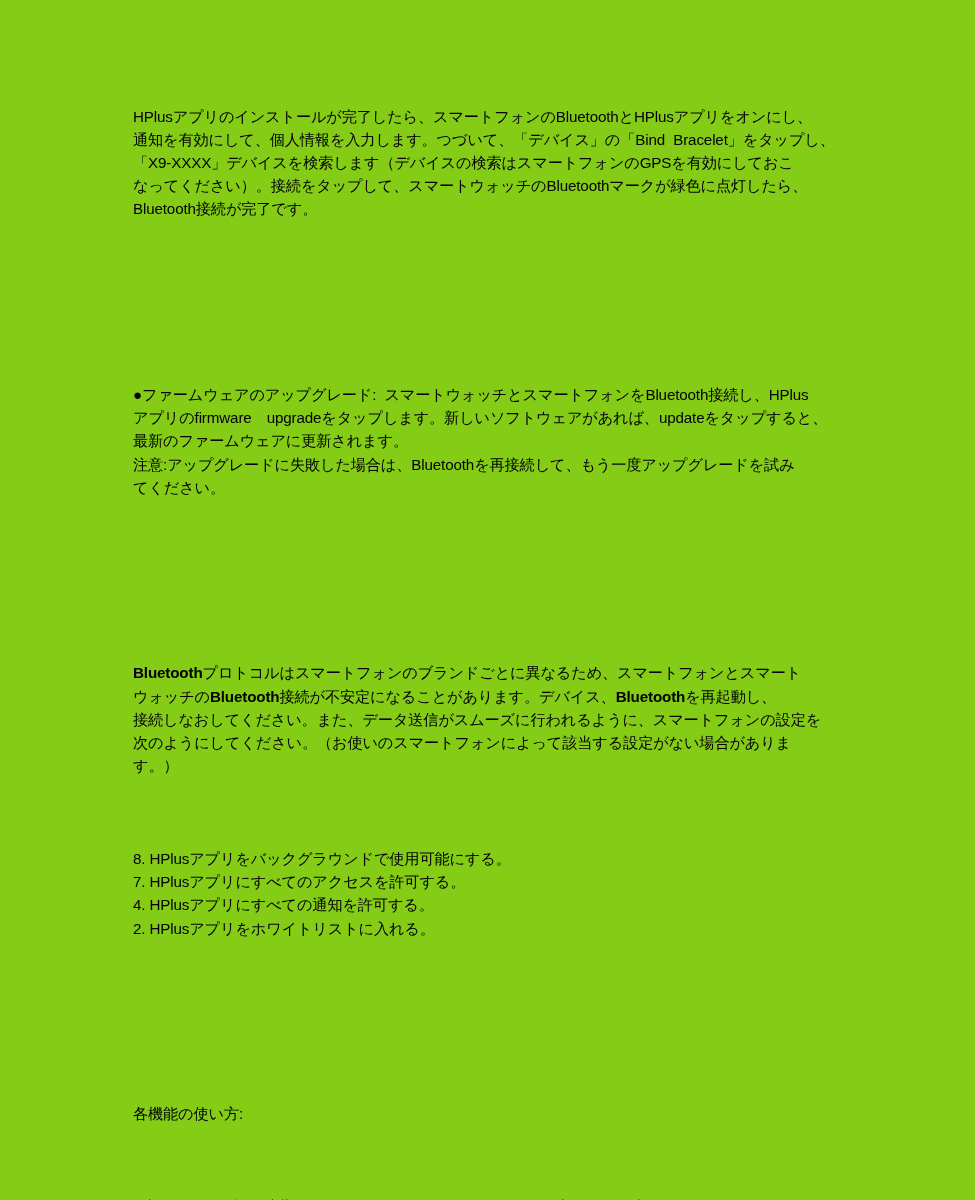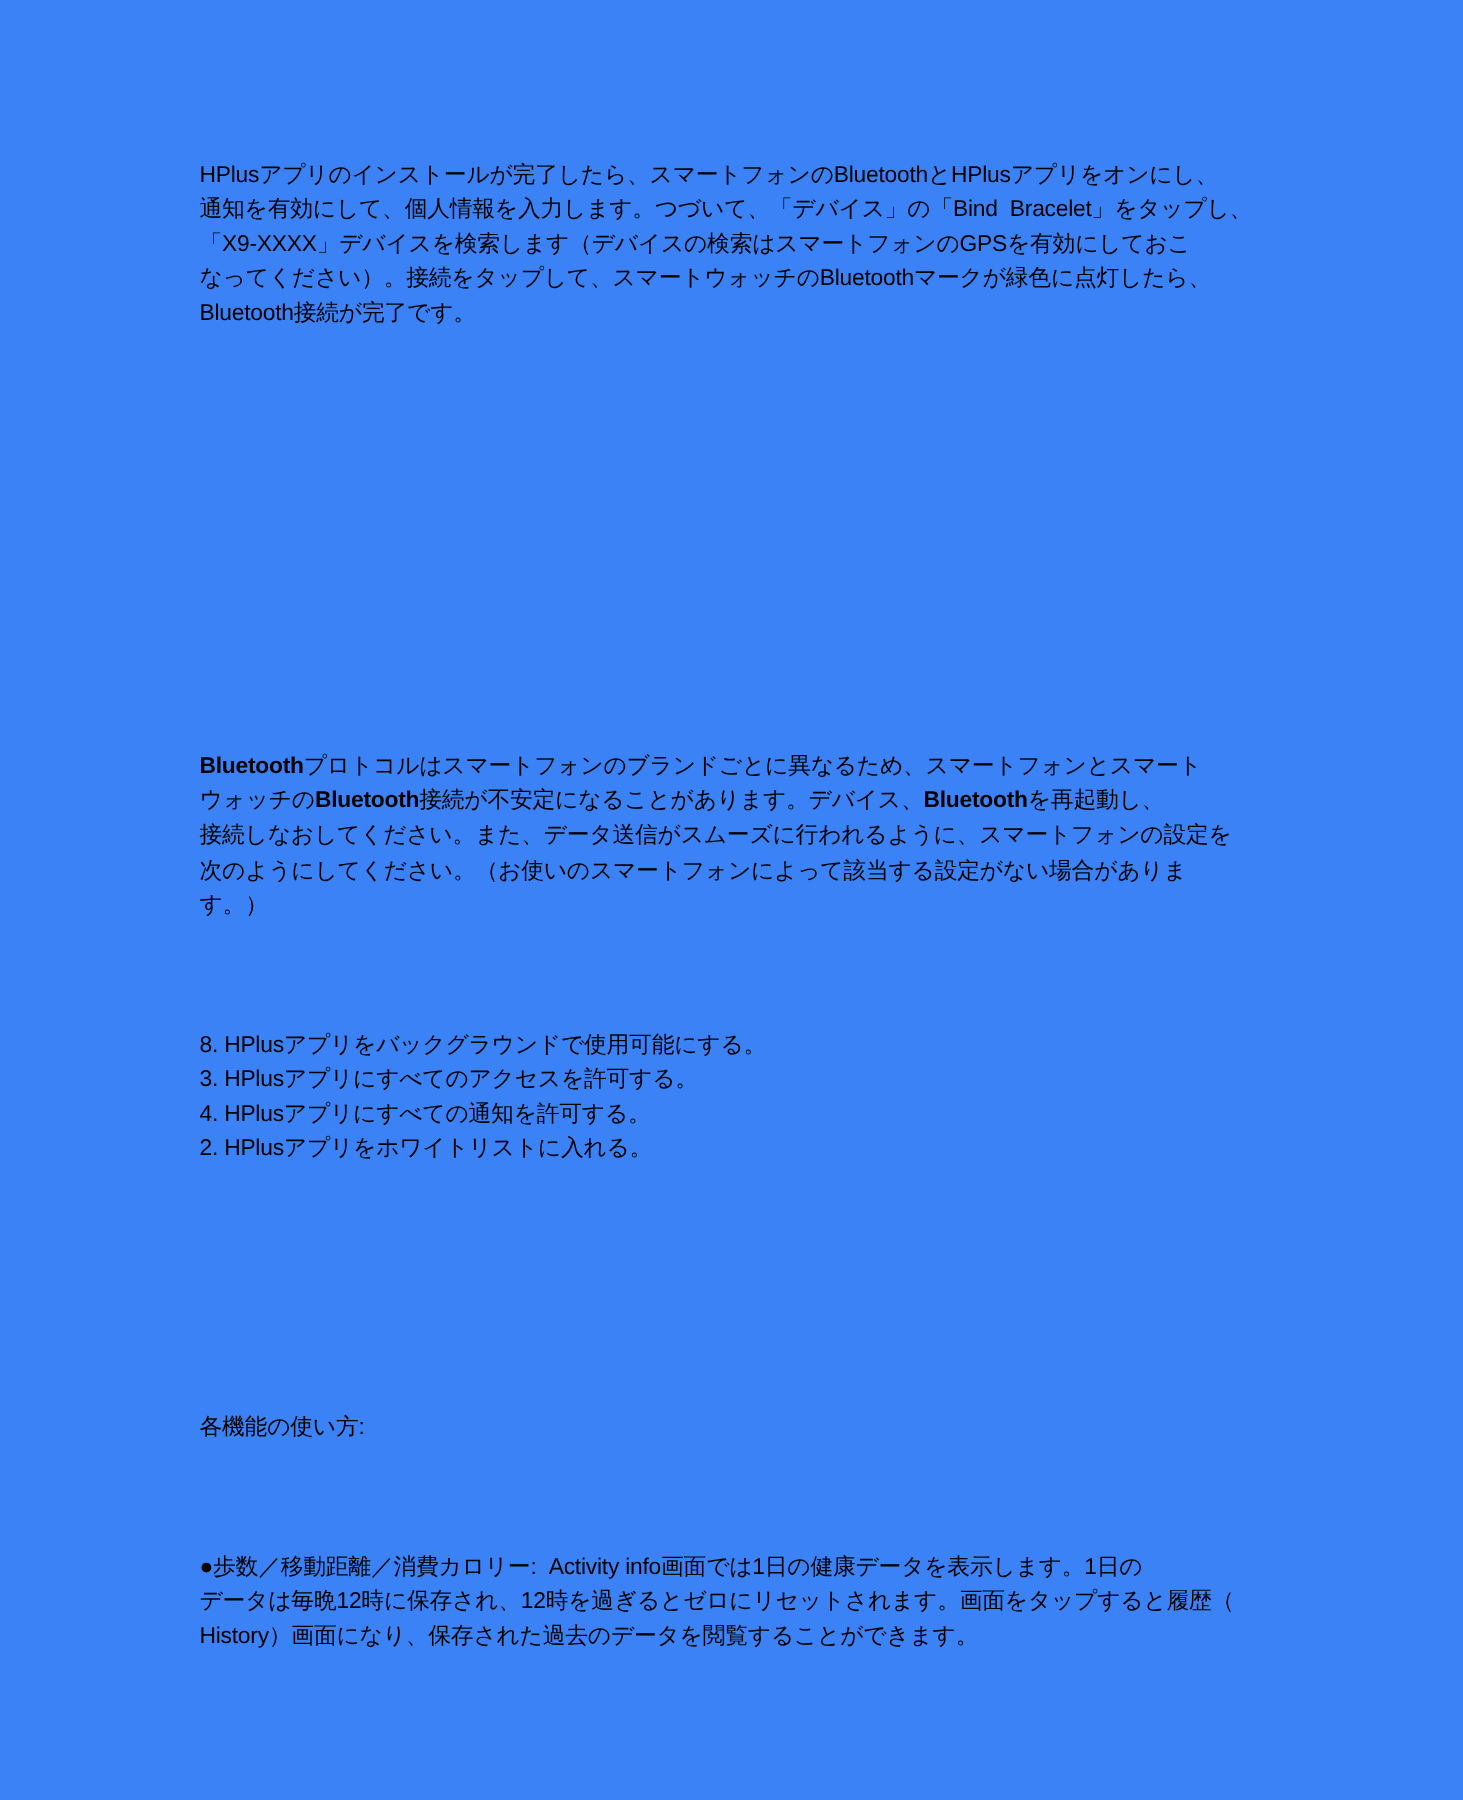--- a/index.html
+++ b/index.html
@@ -12,21 +12,21 @@
     width: 975px;
     height: 1200px;
     font-family: "Liberation Sans", "DejaVu Sans", sans-serif;
     color: #000000;
     overflow: hidden;
   }
   .page {
     position: relative;
     width: 975px;
     height: 1200px;
-    background: #3b82f6;
+    background: #84cc16;
     box-sizing: border-box;
     padding: 35px 105px 0 133px;
   }
   .doc-body {
     font-size: 15.2px;
     line-height: 23.2px;
     letter-spacing: -0.15px;
     text-align: left;
     white-space: pre-wrap;
     word-break: normal;
@@ -58,30 +58,35 @@
   <div class="doc-body">
 
     <p class="block">HPlusアプリのインストールが完了したら、スマートフォンのBluetoothとHPlusアプリをオンにし、
 通知を有効にして、個人情報を入力します。つづいて、「デバイス」の「Bind  Bracelet」をタップし、
 「X9-XXXX」デバイスを検索します（デバイスの検索はスマートフォンのGPSを有効にしておこ
 なってください）。接続をタップして、スマートウォッチのBluetoothマークが緑色に点灯したら、
 Bluetooth接続が完了です。</p>
 
     <span class="spacer-line"></span>
 
+    <p class="block">●ファームウェアのアップグレード:  スマートウォッチとスマートフォンをBluetooth接続し、HPlus
+アプリのfirmware　upgradeをタップします。新しいソフトウェアがあれば、updateをタップすると、
+最新のファームウェアに更新されます。
+注意:アップグレードに失敗した場合は、Bluetoothを再接続して、もう一度アップグレードを試み
+てください。</p>
 
     <span class="spacer-line"></span>
 
     <p class="block"><span class="bld">Bluetooth</span><span>プロトコルはスマートフォンのブランドごとに異なるため、スマートフォンとスマート
 ウォッチの</span><span class="bld">Bluetooth</span><span>接続が不安定になることがあります。デバイス、</span><span class="bld">Bluetooth</span><span>を再起動し、
 接続しなおしてください。また、データ送信がスムーズに行われるように、スマートフォンの設定を
 次のようにしてください。（お使いのスマートフォンによって該当する設定がない場合がありま
 す。）</span></p>
 
-    <p class="block"><span class="listline">8. HPlusアプリをバックグラウンドで使用可能にする。</span><span class="listline">3. HPlusアプリにすべてのアクセスを許可する。</span><span class="listline">4. HPlusアプリにすべての通知を許可する。</span><span class="listline">2. HPlusアプリをホワイトリストに入れる。</span></p>
+    <p class="block"><span class="listline">8. HPlusアプリをバックグラウンドで使用可能にする。</span><span class="listline">7. HPlusアプリにすべてのアクセスを許可する。</span><span class="listline">4. HPlusアプリにすべての通知を許可する。</span><span class="listline">2. HPlusアプリをホワイトリストに入れる。</span></p>
 
     <span class="spacer-line"></span>
 
     <p class="block">各機能の使い方:</p>
 
     <p class="block">●歩数／移動距離／消費カロリー:  Activity info画面では1日の健康データを表示します。1日の
 データは毎晩12時に保存され、12時を過ぎるとゼロにリセットされます。画面をタップすると履歴（
 History）画面になり、保存された過去のデータを閲覧することができます。</p>
 
     

